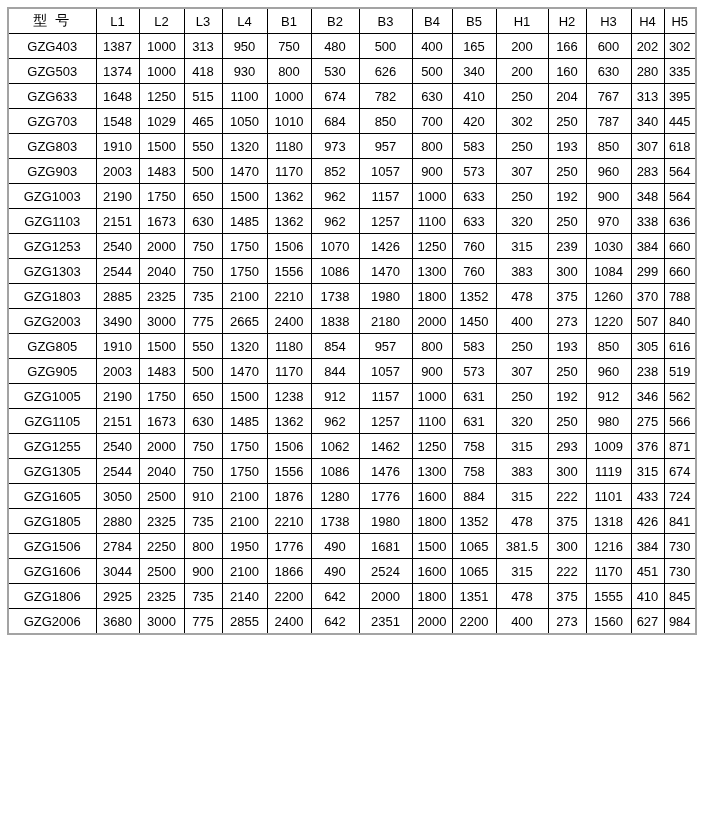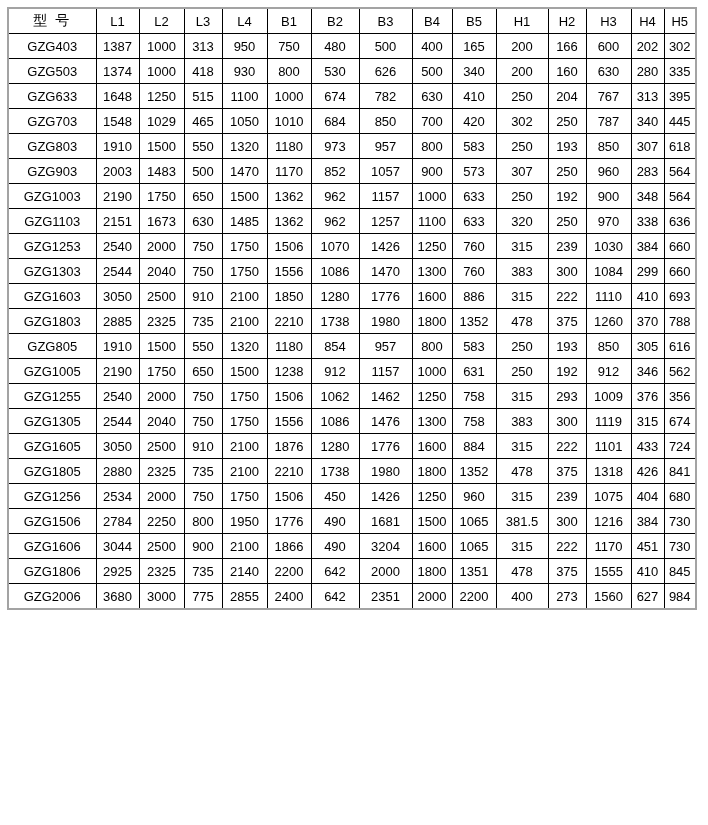--- a/index.html
+++ b/index.html
@@ -251,103 +251,137 @@
           <td>1470</td>
           <td>1300</td>
           <td>760</td>
           <td>383</td>
           <td>300</td>
           <td>1084</td>
           <td>299</td>
           <td>660</td>
         </tr>
         <tr>
-          <td>GZG1603</td>
-          <td>3050</td>
-          <td>2500</td>
-          <td>910</td>
-          <td>2100</td>
-          <td>1850</td>
-          <td>1280</td>
-          <td>1776</td>
-          <td>1600</td>
-          <td>886</td>
-          <td>315</td>
-          <td>222</td>
-          <td>1110</td>
-          <td>410</td>
-          <td>693</td>
-        </tr>
-        <tr>
           <td>GZG1803</td>
           <td>2885</td>
           <td>2325</td>
           <td>735</td>
           <td>2100</td>
           <td>2210</td>
           <td>1738</td>
           <td>1980</td>
           <td>1800</td>
           <td>1352</td>
           <td>478</td>
           <td>375</td>
           <td>1260</td>
           <td>370</td>
           <td>788</td>
         </tr>
         <tr>
+          <td>GZG2003</td>
+          <td>3490</td>
+          <td>3000</td>
+          <td>775</td>
+          <td>2665</td>
+          <td>2400</td>
+          <td>1838</td>
+          <td>2180</td>
+          <td>2000</td>
+          <td>1450</td>
+          <td>400</td>
+          <td>273</td>
+          <td>1220</td>
+          <td>507</td>
+          <td>840</td>
+        </tr>
+        <tr>
           <td>GZG805</td>
           <td>1910</td>
           <td>1500</td>
           <td>550</td>
           <td>1320</td>
           <td>1180</td>
           <td>854</td>
           <td>957</td>
           <td>800</td>
           <td>583</td>
           <td>250</td>
           <td>193</td>
           <td>850</td>
           <td>305</td>
           <td>616</td>
         </tr>
         <tr>
+          <td>GZG905</td>
+          <td>2003</td>
+          <td>1483</td>
+          <td>500</td>
+          <td>1470</td>
+          <td>1170</td>
+          <td>844</td>
+          <td>1057</td>
+          <td>900</td>
+          <td>573</td>
+          <td>307</td>
+          <td>250</td>
+          <td>960</td>
+          <td>238</td>
+          <td>519</td>
+        </tr>
+        <tr>
           <td>GZG1005</td>
           <td>2190</td>
           <td>1750</td>
           <td>650</td>
           <td>1500</td>
           <td>1238</td>
           <td>912</td>
           <td>1157</td>
           <td>1000</td>
           <td>631</td>
           <td>250</td>
           <td>192</td>
           <td>912</td>
           <td>346</td>
           <td>562</td>
+        </tr>
+        <tr>
+          <td>GZG1105</td>
+          <td>2151</td>
+          <td>1673</td>
+          <td>630</td>
+          <td>1485</td>
+          <td>1362</td>
+          <td>962</td>
+          <td>1257</td>
+          <td>1100</td>
+          <td>631</td>
+          <td>320</td>
+          <td>250</td>
+          <td>980</td>
+          <td>275</td>
+          <td>566</td>
         </tr>
         <tr>
           <td>GZG1255</td>
           <td>2540</td>
           <td>2000</td>
           <td>750</td>
           <td>1750</td>
           <td>1506</td>
           <td>1062</td>
           <td>1462</td>
           <td>1250</td>
           <td>758</td>
           <td>315</td>
           <td>293</td>
           <td>1009</td>
           <td>376</td>
-          <td>356</td>
+          <td>871</td>
         </tr>
         <tr>
           <td>GZG1305</td>
           <td>2544</td>
           <td>2040</td>
           <td>750</td>
           <td>1750</td>
           <td>1556</td>
           <td>1086</td>
           <td>1476</td>
@@ -387,37 +421,20 @@
           <td>1980</td>
           <td>1800</td>
           <td>1352</td>
           <td>478</td>
           <td>375</td>
           <td>1318</td>
           <td>426</td>
           <td>841</td>
         </tr>
         <tr>
-          <td>GZG1256</td>
-          <td>2534</td>
-          <td>2000</td>
-          <td>750</td>
-          <td>1750</td>
-          <td>1506</td>
-          <td>450</td>
-          <td>1426</td>
-          <td>1250</td>
-          <td>960</td>
-          <td>315</td>
-          <td>239</td>
-          <td>1075</td>
-          <td>404</td>
-          <td>680</td>
-        </tr>
-        <tr>
           <td>GZG1506</td>
           <td>2784</td>
           <td>2250</td>
           <td>800</td>
           <td>1950</td>
           <td>1776</td>
           <td>490</td>
           <td>1681</td>
           <td>1500</td>
           <td>1065</td>
@@ -428,21 +445,21 @@
           <td>730</td>
         </tr>
         <tr>
           <td>GZG1606</td>
           <td>3044</td>
           <td>2500</td>
           <td>900</td>
           <td>2100</td>
           <td>1866</td>
           <td>490</td>
-          <td>3204</td>
+          <td>2524</td>
           <td>1600</td>
           <td>1065</td>
           <td>315</td>
           <td>222</td>
           <td>1170</td>
           <td>451</td>
           <td>730</td>
         </tr>
         <tr>
           <td>GZG1806</td>

